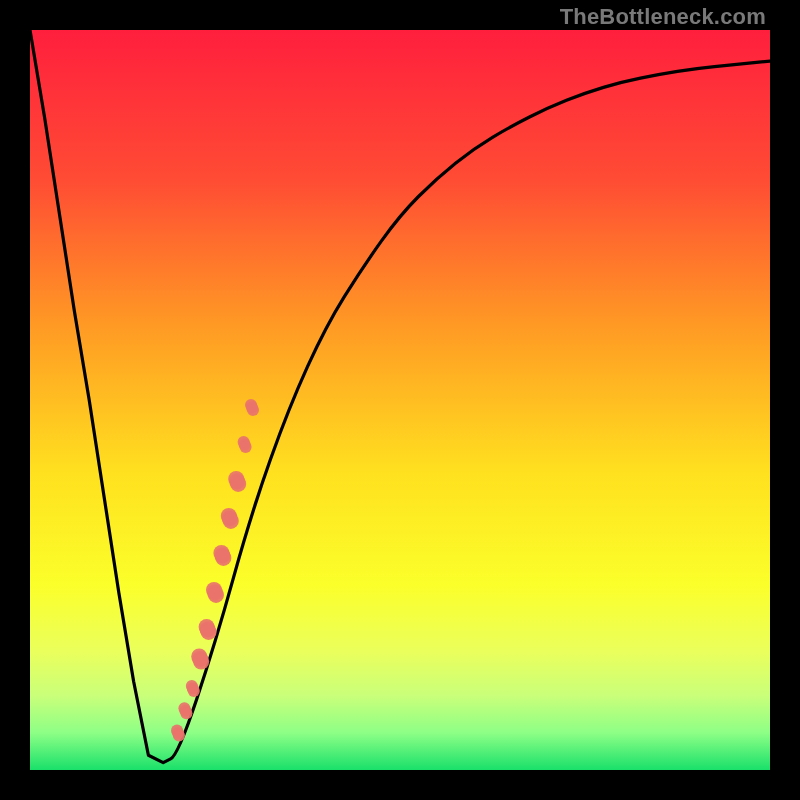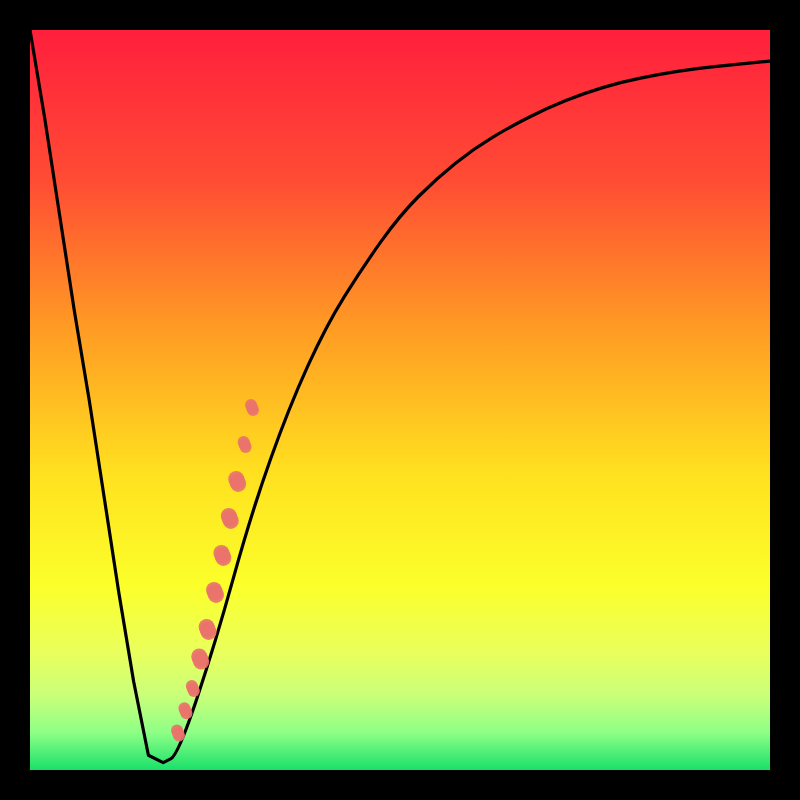--- a/index.html
+++ b/index.html
@@ -39,20 +39,21 @@
     color: #797979;
     font-size: 22px;
     font-weight: 600;
     letter-spacing: 0.2px;
   }
 </style>
 </head>
 <body>
 
 <div class="frame">
+  <div class="branding">TheBottleneck.com</div>
   <div class="plot">
     <svg class="gradient" viewBox="0 0 740 740" preserveAspectRatio="none">
       <defs>
         <linearGradient id="bg" x1="0" y1="0" x2="0" y2="1">
             <stop offset="0%" stop-color="#ff1f3d"></stop>
             <stop offset="20%" stop-color="#ff4b34"></stop>
             <stop offset="40%" stop-color="#ff9a24"></stop>
             <stop offset="60%" stop-color="#ffe11f"></stop>
             <stop offset="75%" stop-color="#fbff2a"></stop>
             <stop offset="84%" stop-color="#eaff5c"></stop>

